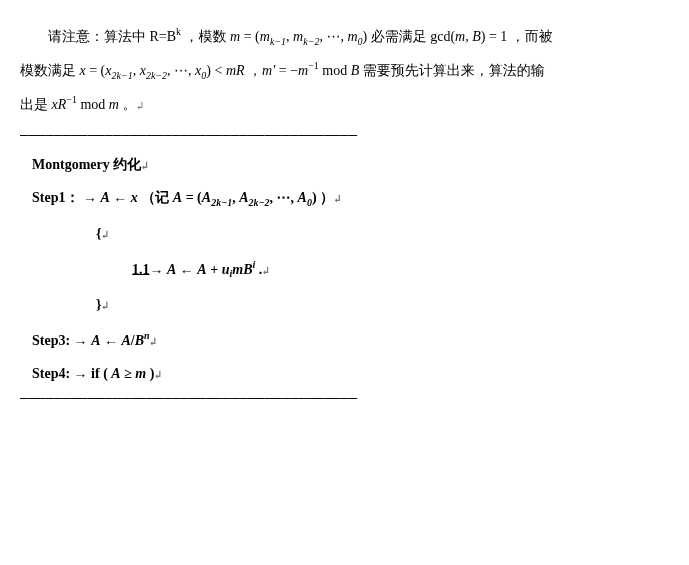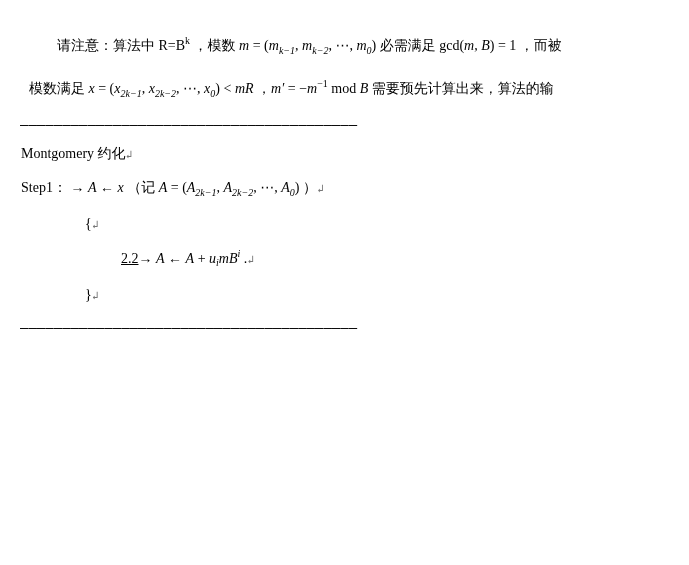--- a/index.html
+++ b/index.html
@@ -11,42 +11,43 @@
     padding: 20px 20px 10px 20px;
     width: 689px;
     box-sizing: border-box;
     line-height: 1.4;
   }
   p {
     margin: 0 0 18px 0;
   }
   .intro-lines p {
     line-height: 2.4;
-    margin: 9px;
+    margin: 0;
   }
   .math {
     font-family: "Times New Roman", serif;
     font-style: italic;
   }
   .rm {
     font-style: normal;
   }
   sub, sup {
     font-size: 10px;
     font-style: italic;
   }
   .divider {
     font-family: monospace;
     letter-spacing: 0;
     margin: 4px 0 10px 0;
     white-space: nowrap;
     overflow: hidden;
   }
   .step-block p, .step-block div {
-    margin: 0 0 14px 1px;
+    margin: 0 0 14px 12px;
+    font-weight: bold;
   }
   .indent1 {
     padding-left: 64px;
   }
   .indent2 {
     padding-left: 100px;
   }
   .underline {
     text-decoration: underline;
   }
@@ -59,38 +60,47 @@
 </head>
 <body>
 
 <div class="intro-lines">
   <p>
     <span>　　请注意：算法中 R=B</span><sup class="rm">k</sup><span> ，模数 </span><span class="math">m</span><span class="rm"> = (</span><span class="math">m</span><sub>k−1</sub><span class="rm">, </span><span class="math">m</span><sub>k−2</sub><span class="rm">, ⋯, </span><span class="math">m</span><sub>0</sub><span class="rm">) </span><span>必需满足 gcd(</span><span class="math">m, B</span><span class="rm">) = 1 ，而被</span>
   </p>
   <p>
     <span>模数满足 </span><span class="math">x</span><span class="rm"> = (</span><span class="math">x</span><sub>2k−1</sub><span class="rm">, </span><span class="math">x</span><sub>2k−2</sub><span class="rm">, ⋯, </span><span class="math">x</span><sub>0</sub><span class="rm">) &lt; </span><span class="math">mR</span><span> ，</span><span class="math">m′</span><span class="rm"> = −</span><span class="math">m</span><sup class="rm">−1</sup><span class="rm"> mod </span><span class="math">B</span><span> 需要预先计算出来，算法的输</span>
   </p>
+  <p>
+    <span>出是 </span><span class="math">xR</span><sup class="rm">−1</sup><span class="rm"> mod </span><span class="math">m</span><span> 。</span><span class="ret">↲</span>
+  </p>
 </div>
 
 <div class="divider">————————————————————————————————————————</div>
 
 <div class="step-block">
 
   <p><span>Montgomery 约化</span><span class="ret">↲</span></p>
 
   <p>
     <span>Step1：</span><span> → </span><span class="math">A</span><span class="rm"> ← </span><span class="math">x</span><span> （记 </span><span class="math">A</span><span class="rm"> = (</span><span class="math">A</span><sub>2k−1</sub><span class="rm">, </span><span class="math">A</span><sub>2k−2</sub><span class="rm">, ⋯, </span><span class="math">A</span><sub>0</sub><span class="rm">) ）</span><span class="ret">↲</span>
   </p>
 
   <div class="indent1"><span>{</span><span class="ret">↲</span></div>
 
 
   <div class="indent2">
-    <span class="underline">2.2</span><span>→ </span><span class="math">A</span><span class="rm"> ← </span><span class="math">A</span><span class="rm"> + </span><span class="math">u</span><sub>i</sub><span class="math">mB</span><sup>i</sup><span> .</span><span class="ret">↲</span>
+    <span class="underline">1.1</span><span>→ </span><span class="math">A</span><span class="rm"> ← </span><span class="math">A</span><span class="rm"> + </span><span class="math">u</span><sub>i</sub><span class="math">mB</span><sup>i</sup><span> .</span><span class="ret">↲</span>
   </div>
 
   <div class="indent1"><span>}</span><span class="ret">↲</span></div>
 
+  <p>
+    <span>Step3: → </span><span class="math">A</span><span class="rm"> ← </span><span class="math">A</span><span class="rm">/</span><span class="math">B</span><sup>n</sup><span class="ret">↲</span>
+  </p>
 
+  <p style="margin-bottom:4px;">
+    <span>Step4: → if ( </span><span class="math">A</span><span class="rm"> ≥ </span><span class="math">m</span><span class="rm"> )</span><span class="ret">↲</span>
+  </p>
 
 </div>
 
 <div class="divider">————————————————————————————————————————</div>
 
 </body></html>

